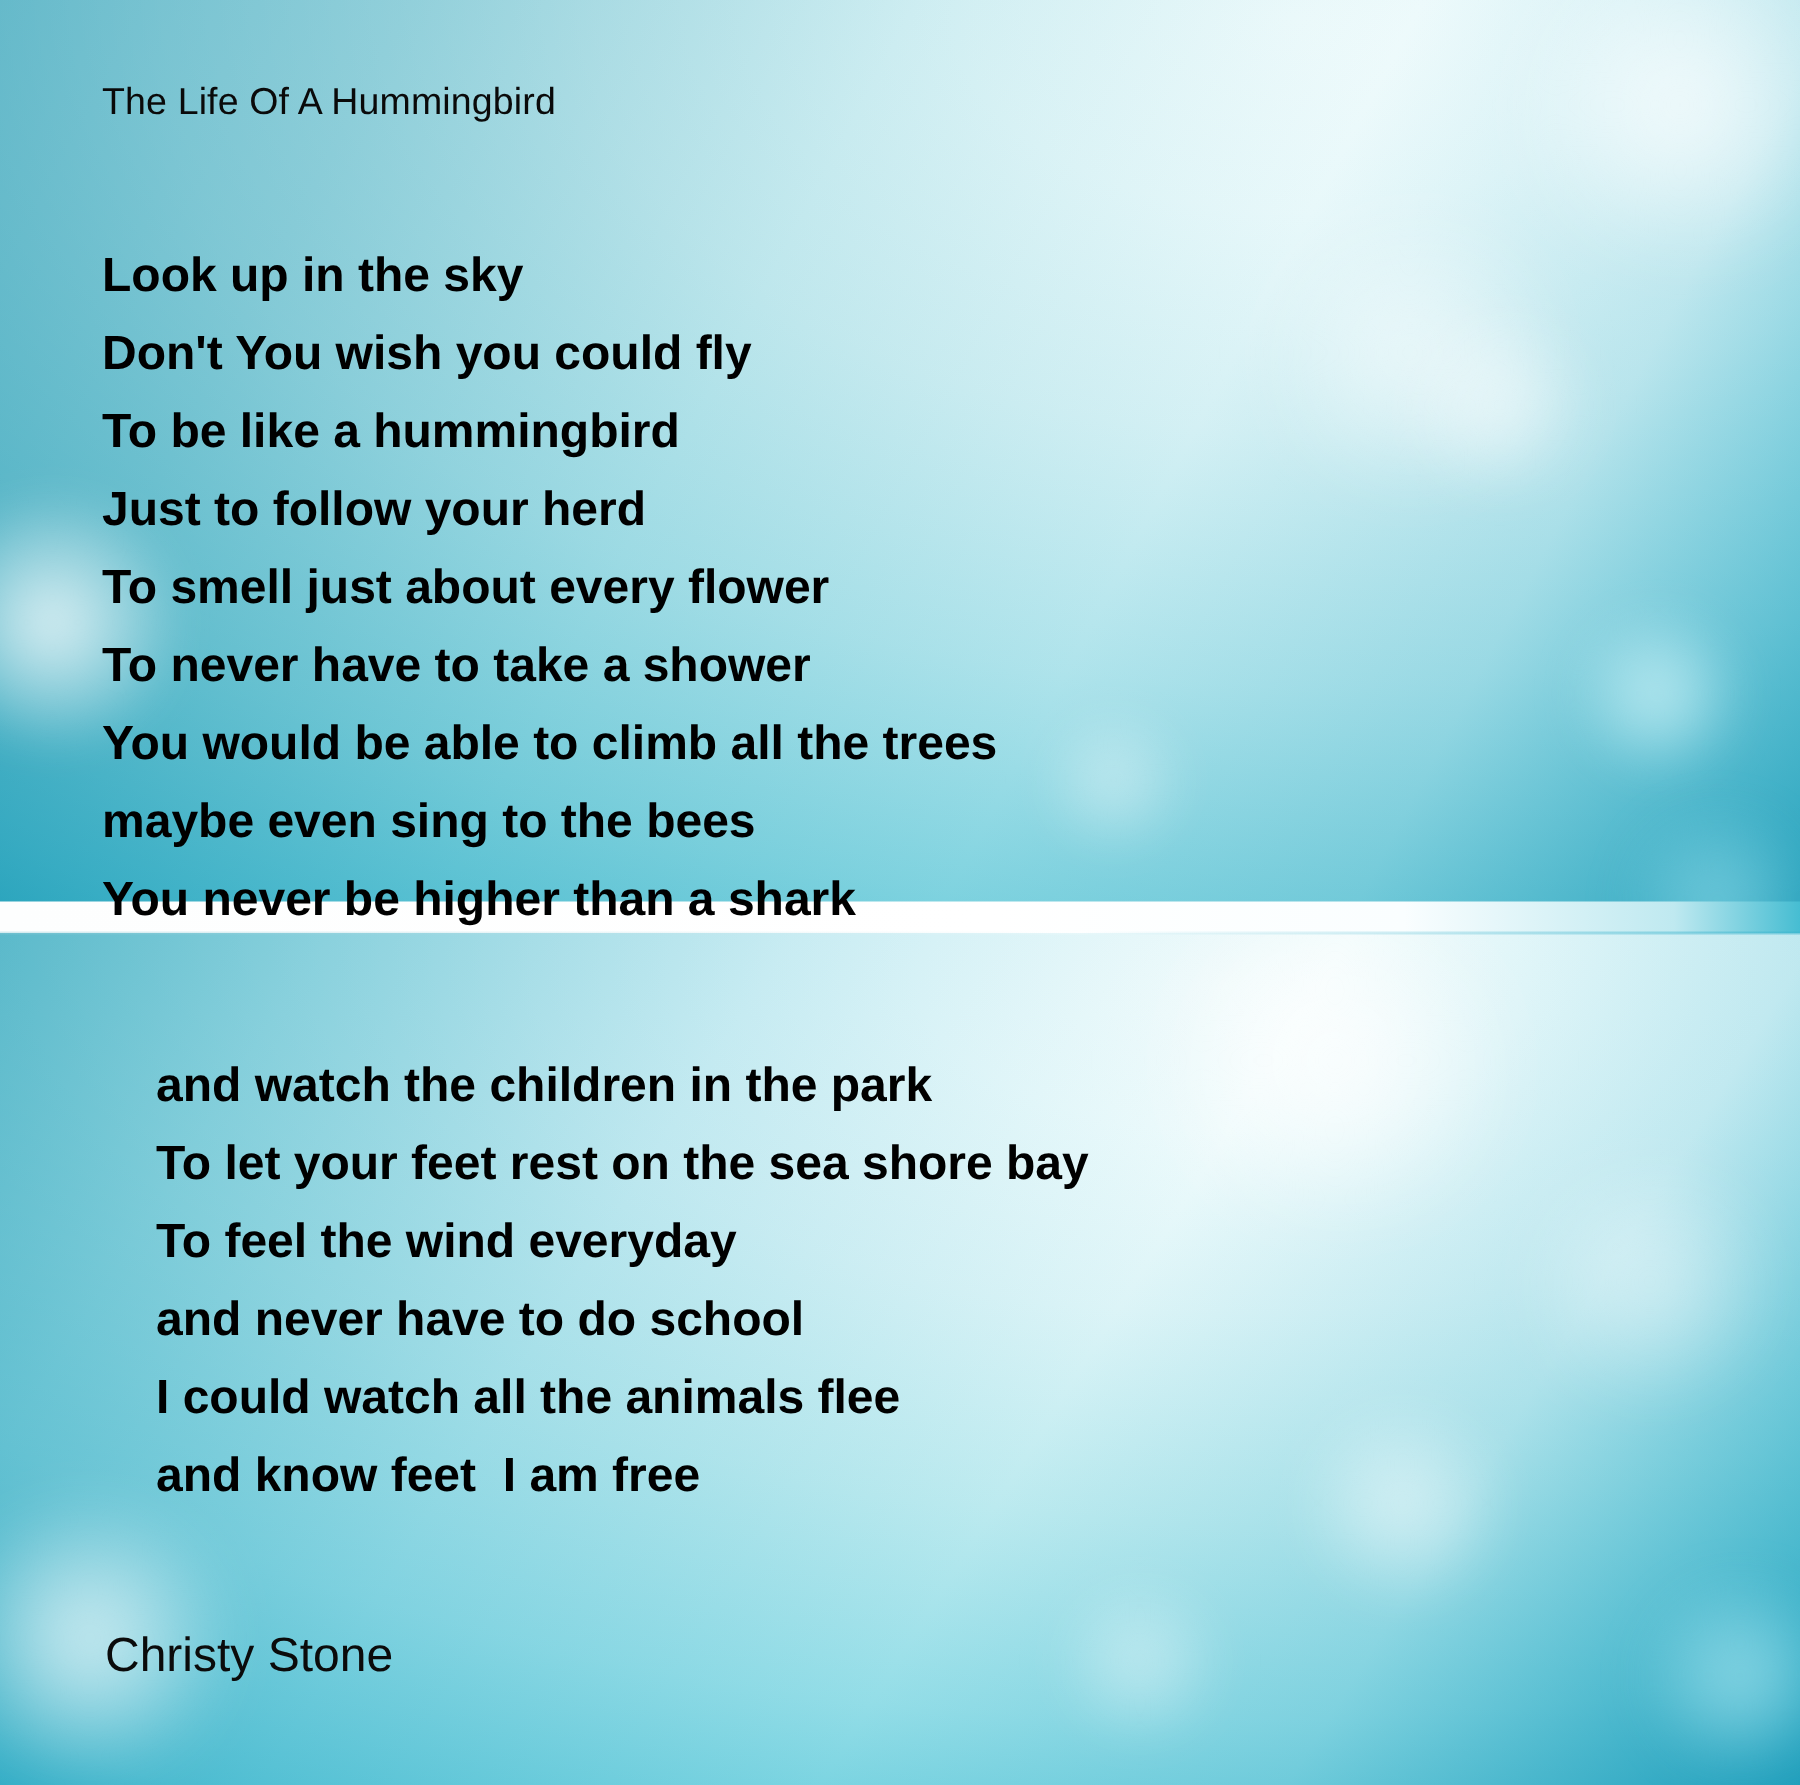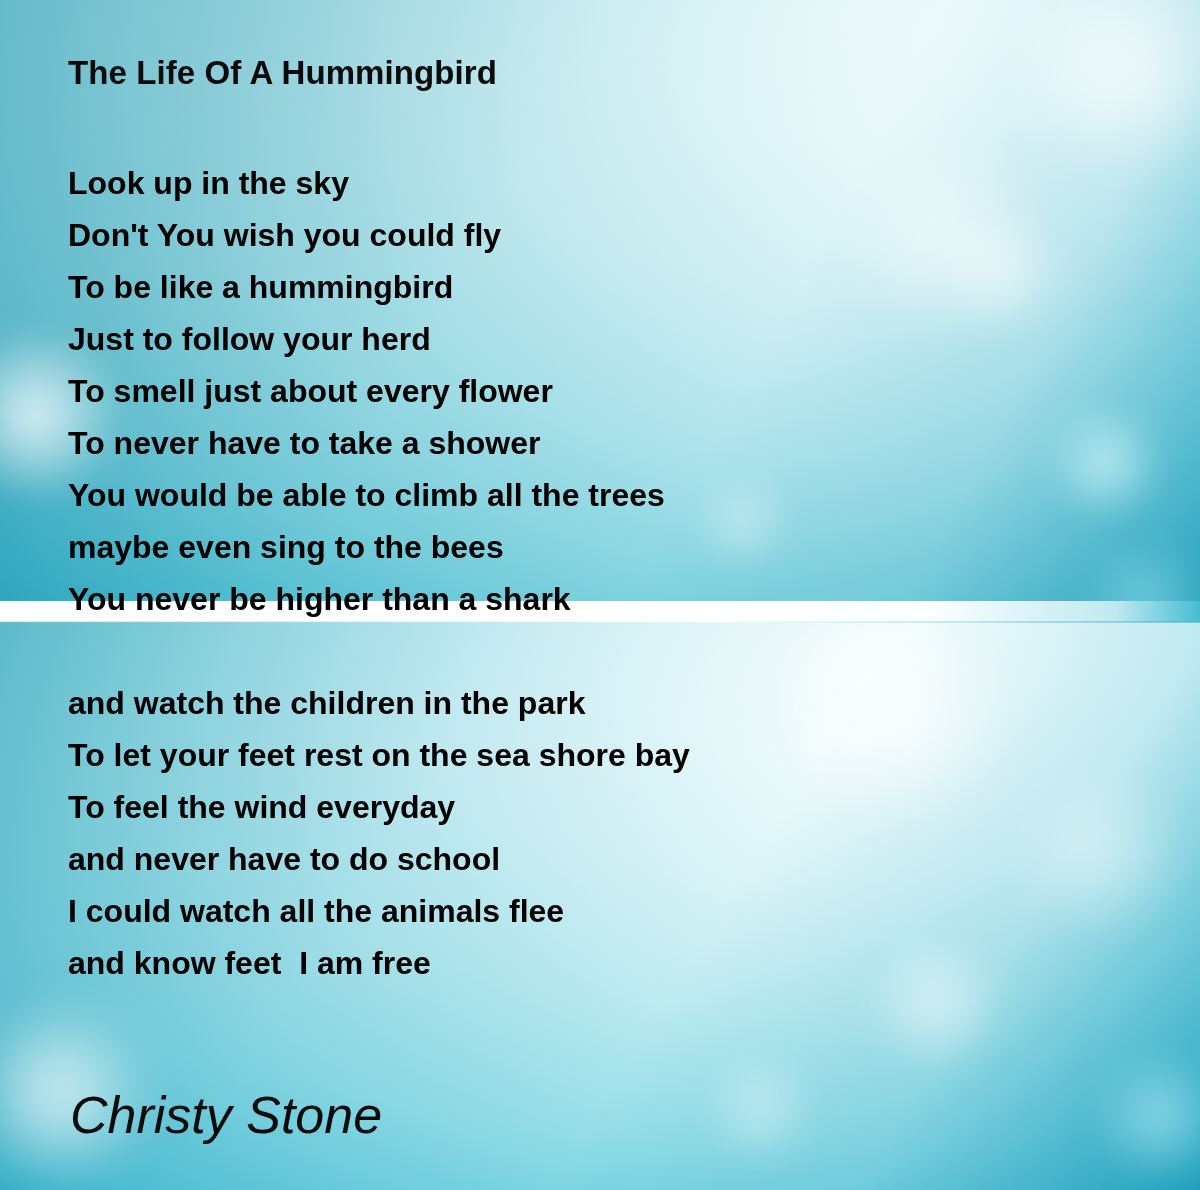--- a/index.html
+++ b/index.html
@@ -92,50 +92,49 @@
   
   #content {
     position: absolute;
     inset: 0;
   }
 
   #page-title {
     position: absolute;
     left: 68px;
     top: 54px;
-    font-size: 33px;
-    font-weight: bold;
+    font-size: 25px;
+    font-weight: normal;
     color: #0a0a0a;
     letter-spacing: .1px;
     white-space: nowrap;
   }
 
   .stanza {
     position: absolute;
     left: 68px;
   }
   #stanza-1 { top: 157px; }
-  #stanza-2 { top: 677px; }
+  #stanza-2 { top: 697px; margin-left: 36px; }
 
   .poem-line {
     font-size: 32px;
     font-weight: bold;
     color: #000000;
     line-height: 52px;
     height: 52px;
     white-space: pre;
     letter-spacing: 0px;
   }
 
   #author-name {
     position: absolute;
     left: 70px;
     top: 1085px;
-    font-size: 52px;
-    font-style: italic;
+    font-size: 32px;
     font-weight: normal;
     color: #0b0b0b;
     white-space: nowrap;
   }
 </style>
 </head>
 <body>
 
 <div id="poem-card">
 

